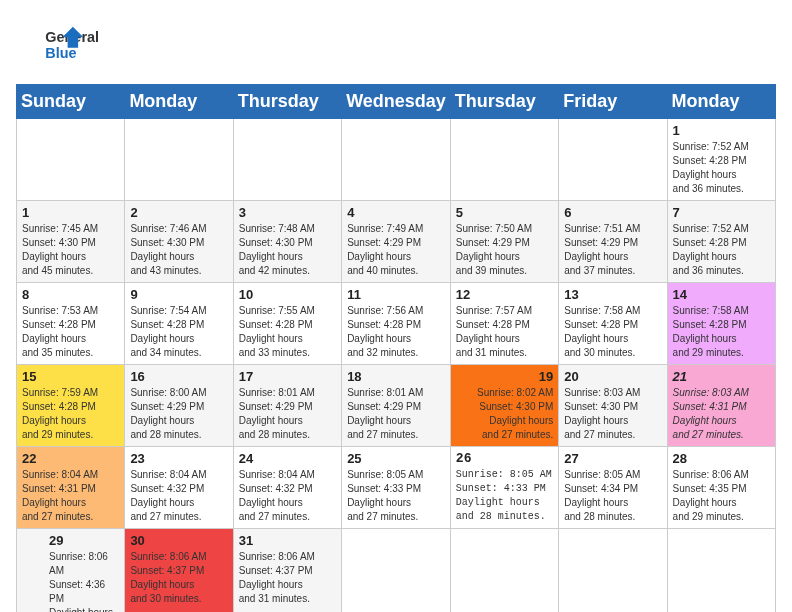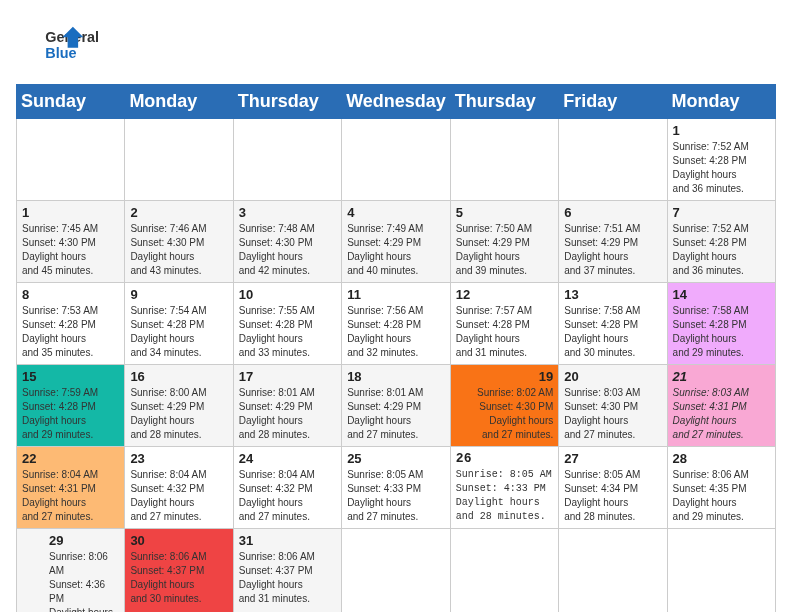--- a/index.html
+++ b/index.html
@@ -249,21 +249,21 @@
           <span class="day-num">14</span>
         <div class="day-info">
           Sunrise: 7:58 AM<br>
           Sunset: 4:28 PM<br>
           Daylight hours<br>
           and 29 minutes.
         </div>
         </td>
       </tr>
       <tr>
-        <td style="background: #14b8a6; margin-left: 33px;">
+        <td style="background: #fde047; margin-left: 33px;">
           <span class="day-num">15</span>
         <div class="day-info">
           Sunrise: 7:59 AM<br>
           Sunset: 4:28 PM<br>
           Daylight hours<br>
           and 29 minutes.
         </div>
         </td>
         <td style="background: rgb(245, 245, 245);">
           <span class="day-num">16</span>

